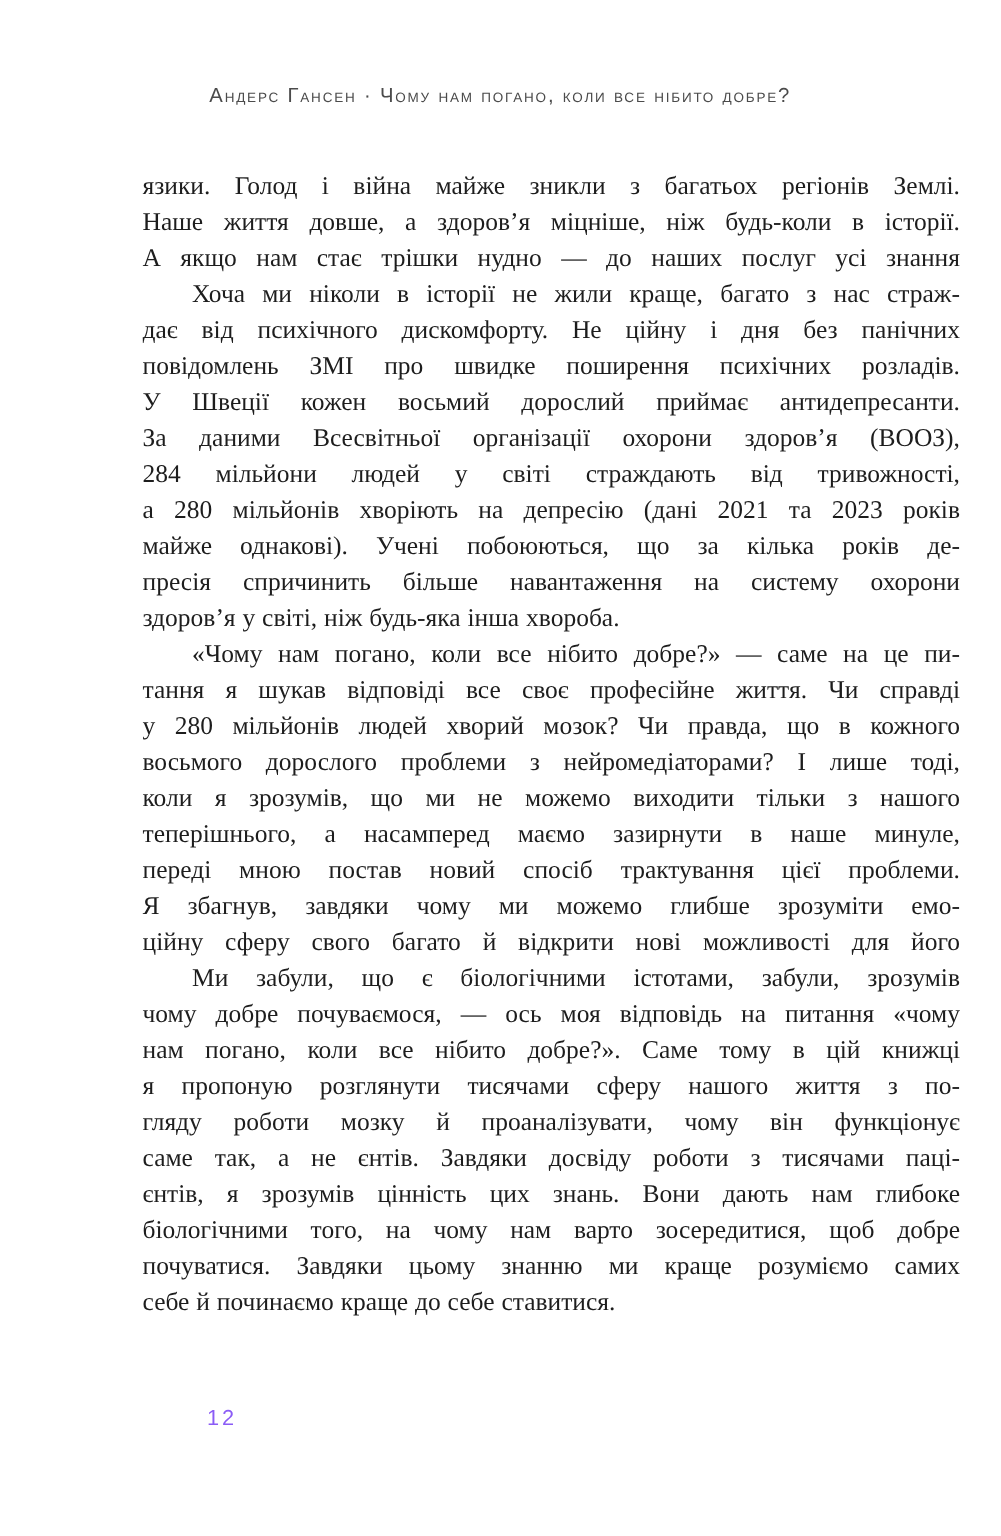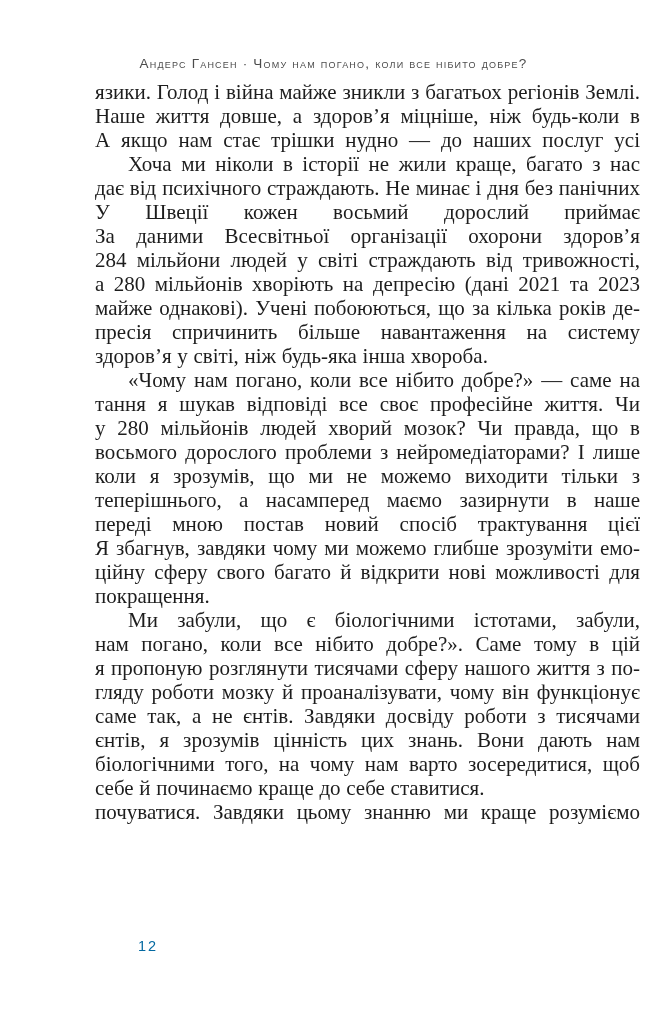--- a/index.html
+++ b/index.html
@@ -20,22 +20,22 @@
     top: 56px; left: 0; width: 100%;
     text-align: center;
     font-family: "Liberation Sans", "DejaVu Sans", sans-serif;
     font-variant: small-caps;
     font-size: 13.5px;
     letter-spacing: 1.2px;
     color: #4b4b4b;
   }
   .text-block {
     position: absolute;
-    left: 95px; top: 80px; width: 545px;
-    font-size: 21px;
+    left: 95px; top: 112px; width: 545px;
+    font-size: 17px;
     line-height: 24px;
     color: #1d1d1d;
   }
   .paragraph { margin: 0; padding: 0; }
   .line {
     height: 24px;
     overflow: hidden;
     text-align: justify;
     text-align-last: justify;
     word-spacing: 0.02em;
@@ -59,48 +59,49 @@
   <div class="running-header" style="color: rgb(75, 75, 75);">Андерс Гансен · Чому нам погано, коли все нібито добре?</div>
 
   <div class="text-block" style="color: rgb(29, 29, 29);">
       <div class="paragraph">
         <div class="line">язики. Голод і війна майже зникли з багатьох регіонів Землі.</div>
         <div class="line">Наше життя довше, а здоров’я міцніше, ніж будь-коли в історії.</div>
         <div class="line">А якщо нам стає трішки нудно — до наших послуг усі знання</div>
       </div>
       <div class="paragraph">
         <div class="line indent">Хоча ми ніколи в історії не жили краще, багато з нас страж-</div>
-        <div class="line">дає від психічного страждають. Не минає і дня без панічних</div>
+        <div class="line">дає від психічного дискомфорту. Не ційну і дня без панічних</div>
+        <div class="line">повідомлень ЗМІ про швидке поширення психічних розладів.</div>
         <div class="line">У Швеції кожен восьмий дорослий приймає антидепресанти.</div>
         <div class="line">За даними Всесвітньої організації охорони здоров’я (ВООЗ),</div>
         <div class="line">284 мільйони людей у світі страждають від тривожності,</div>
         <div class="line">а 280 мільйонів хворіють на депресію (дані 2021 та 2023 років</div>
         <div class="line">майже однакові). Учені побоюються, що за кілька років де-</div>
         <div class="line">пресія спричинить більше навантаження на систему охорони</div>
         <div class="line last">здоров’я у світі, ніж будь-яка інша хвороба.</div>
       </div>
       <div class="paragraph">
         <div class="line indent">«Чому нам погано, коли все нібито добре?» — саме на це пи-</div>
         <div class="line">тання я шукав відповіді все своє професійне життя. Чи справді</div>
         <div class="line">у 280 мільйонів людей хворий мозок? Чи правда, що в кожного</div>
         <div class="line">восьмого дорослого проблеми з нейромедіаторами? І лише тоді,</div>
         <div class="line">коли я зрозумів, що ми не можемо виходити тільки з нашого</div>
         <div class="line">теперішнього, а насамперед маємо зазирнути в наше минуле,</div>
         <div class="line">переді мною постав новий спосіб трактування цієї проблеми.</div>
         <div class="line">Я збагнув, завдяки чому ми можемо глибше зрозуміти емо-</div>
         <div class="line">ційну сферу свого багато й відкрити нові можливості для його</div>
-        <div class="line last">покращення.</div>
       </div>
       <div class="paragraph">
         <div class="line indent">Ми забули, що є біологічними істотами, забули, зрозумів</div>
+        <div class="line">чому добре почуваємося, — ось моя відповідь на питання «чому</div>
         <div class="line">нам погано, коли все нібито добре?». Саме тому в цій книжці</div>
         <div class="line">я пропоную розглянути тисячами сферу нашого життя з по-</div>
         <div class="line">гляду роботи мозку й проаналізувати, чому він функціонує</div>
         <div class="line">саме так, а не єнтів. Завдяки досвіду роботи з тисячами паці-</div>
         <div class="line">єнтів, я зрозумів цінність цих знань. Вони дають нам глибоке</div>
         <div class="line">біологічними того, на чому нам варто зосередитися, щоб добре</div>
+        <div class="line">почуватися. Завдяки цьому знанню ми краще розуміємо самих</div>
         <div class="line last">себе й починаємо краще до себе ставитися.</div>
-        <div class="line">почуватися. Завдяки цьому знанню ми краще розуміємо самих</div>
       </div>
     </div>
 
-  <div class="page-number" style="color: #0369a1;">12</div>
+  <div class="page-number" style="color: #8b5cf6;">12</div>
 </div>
 
 </body></html>

